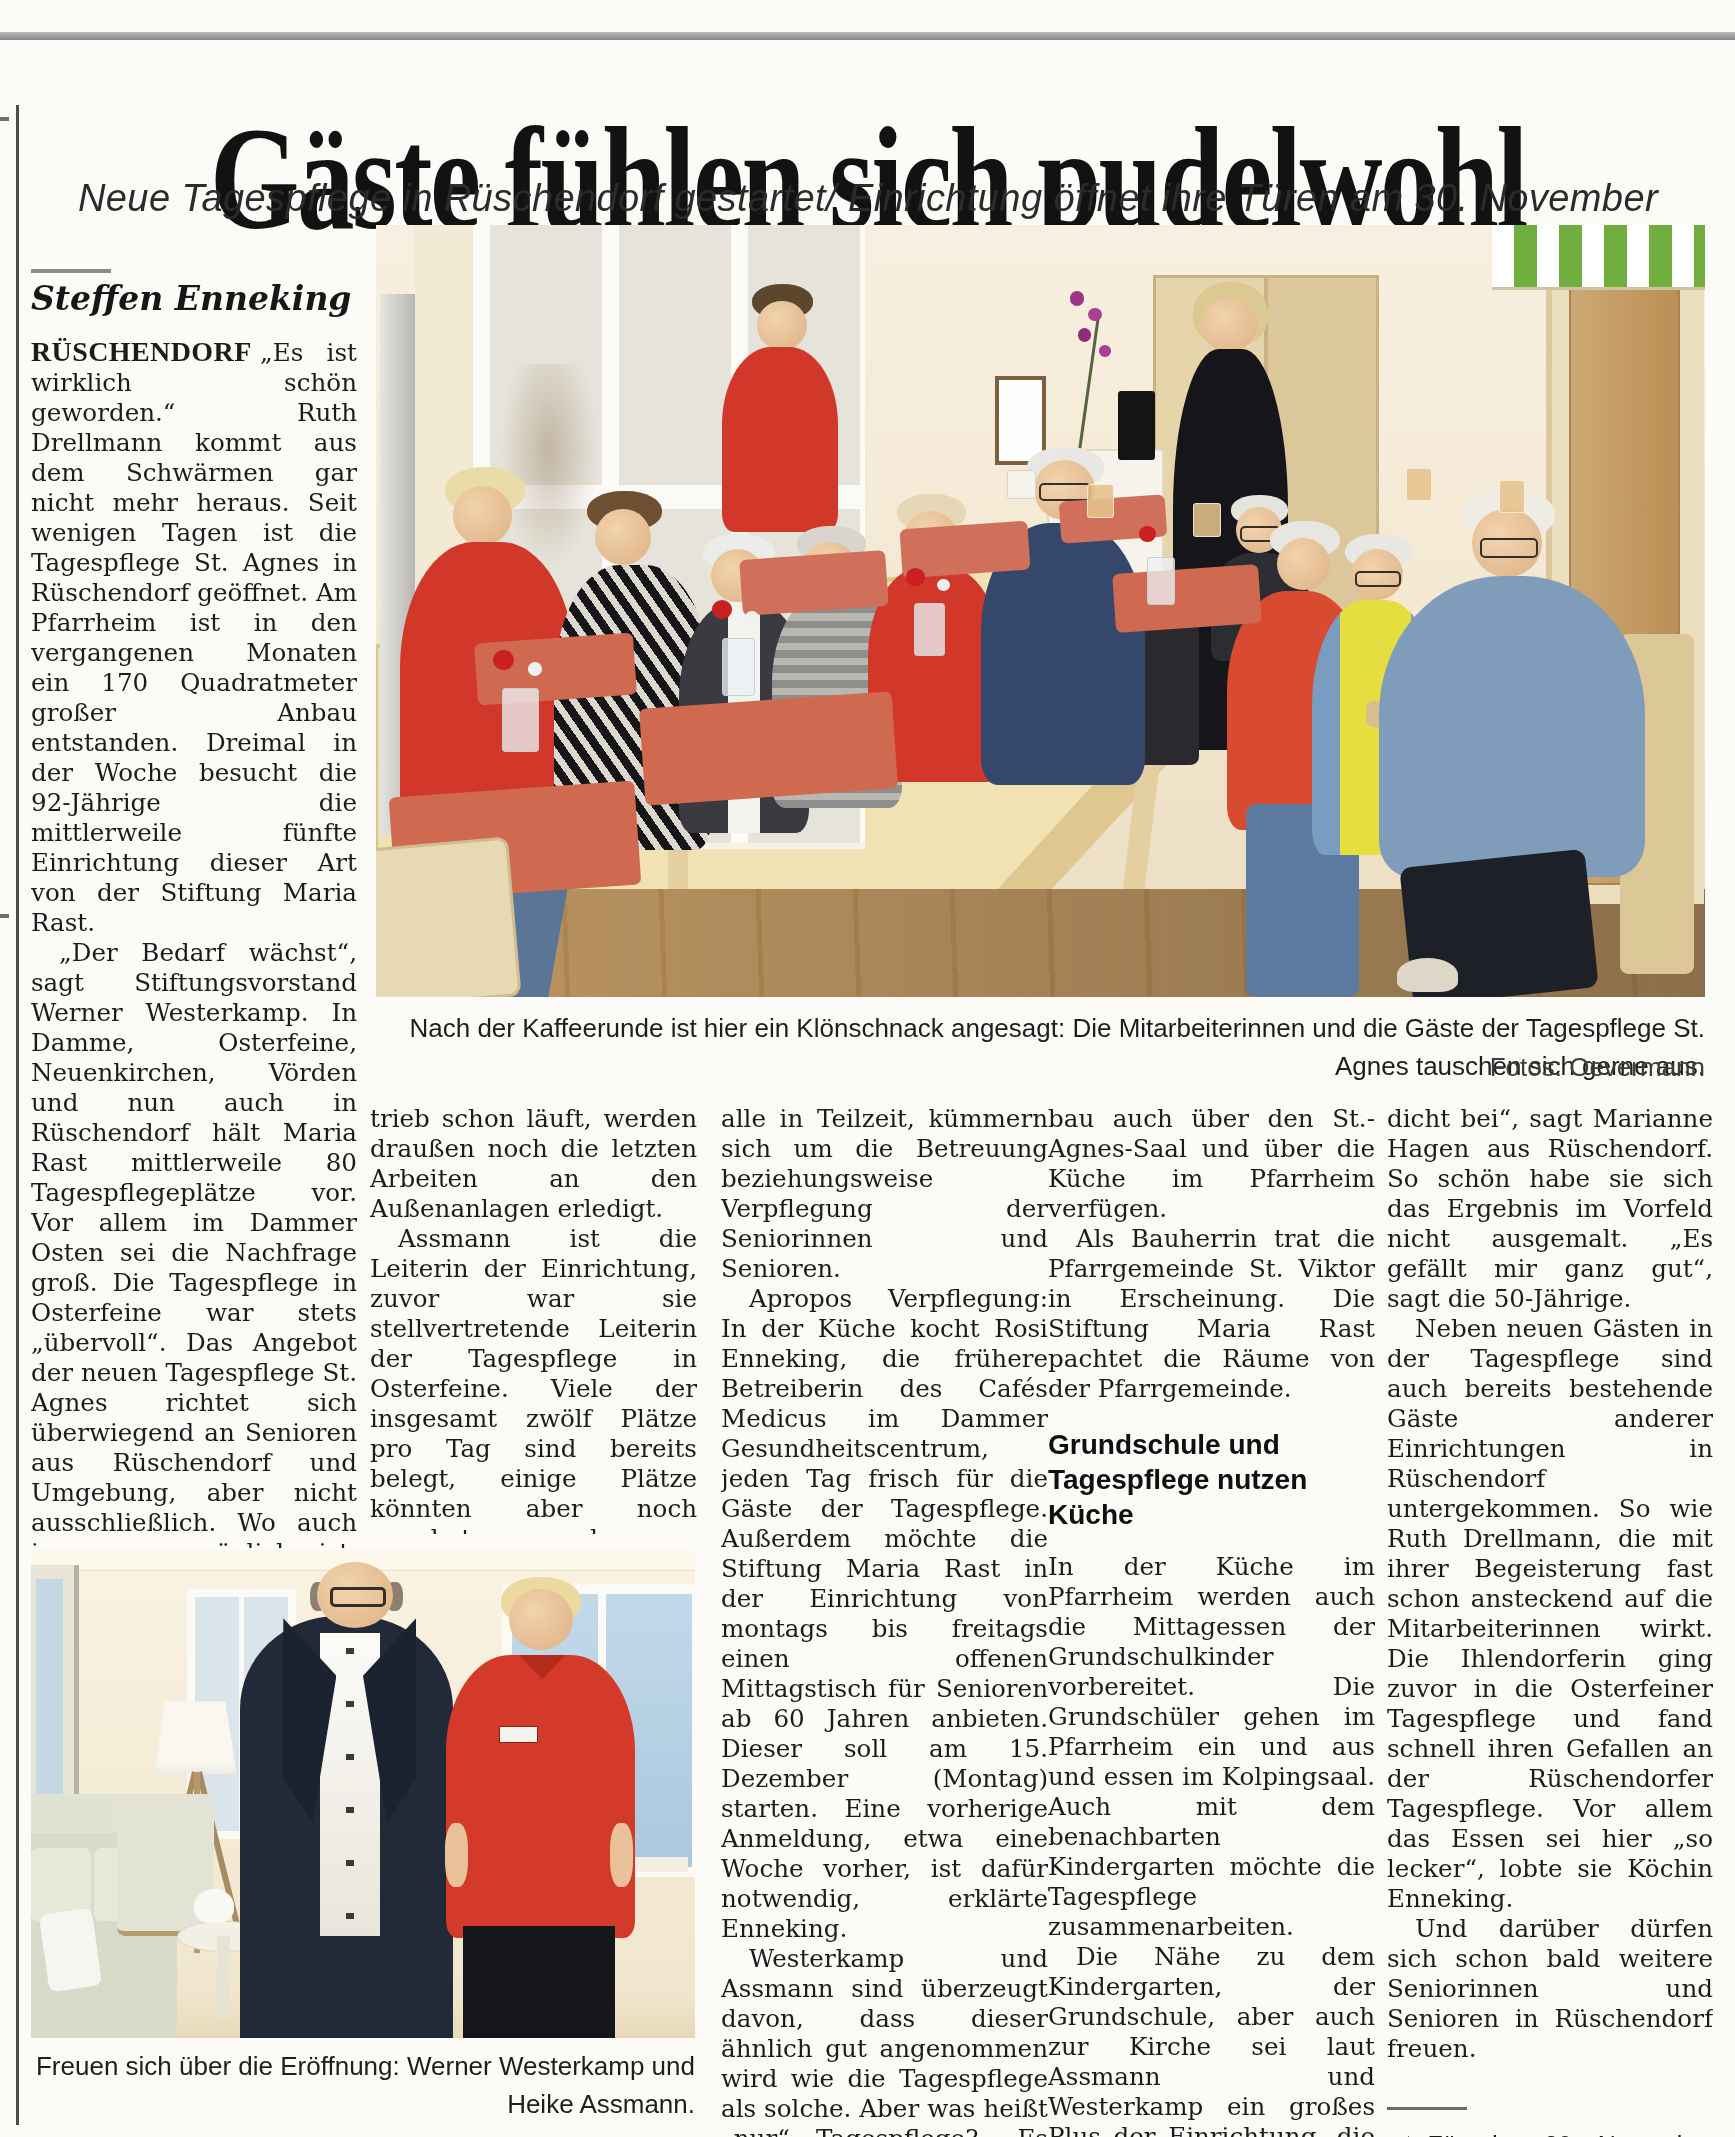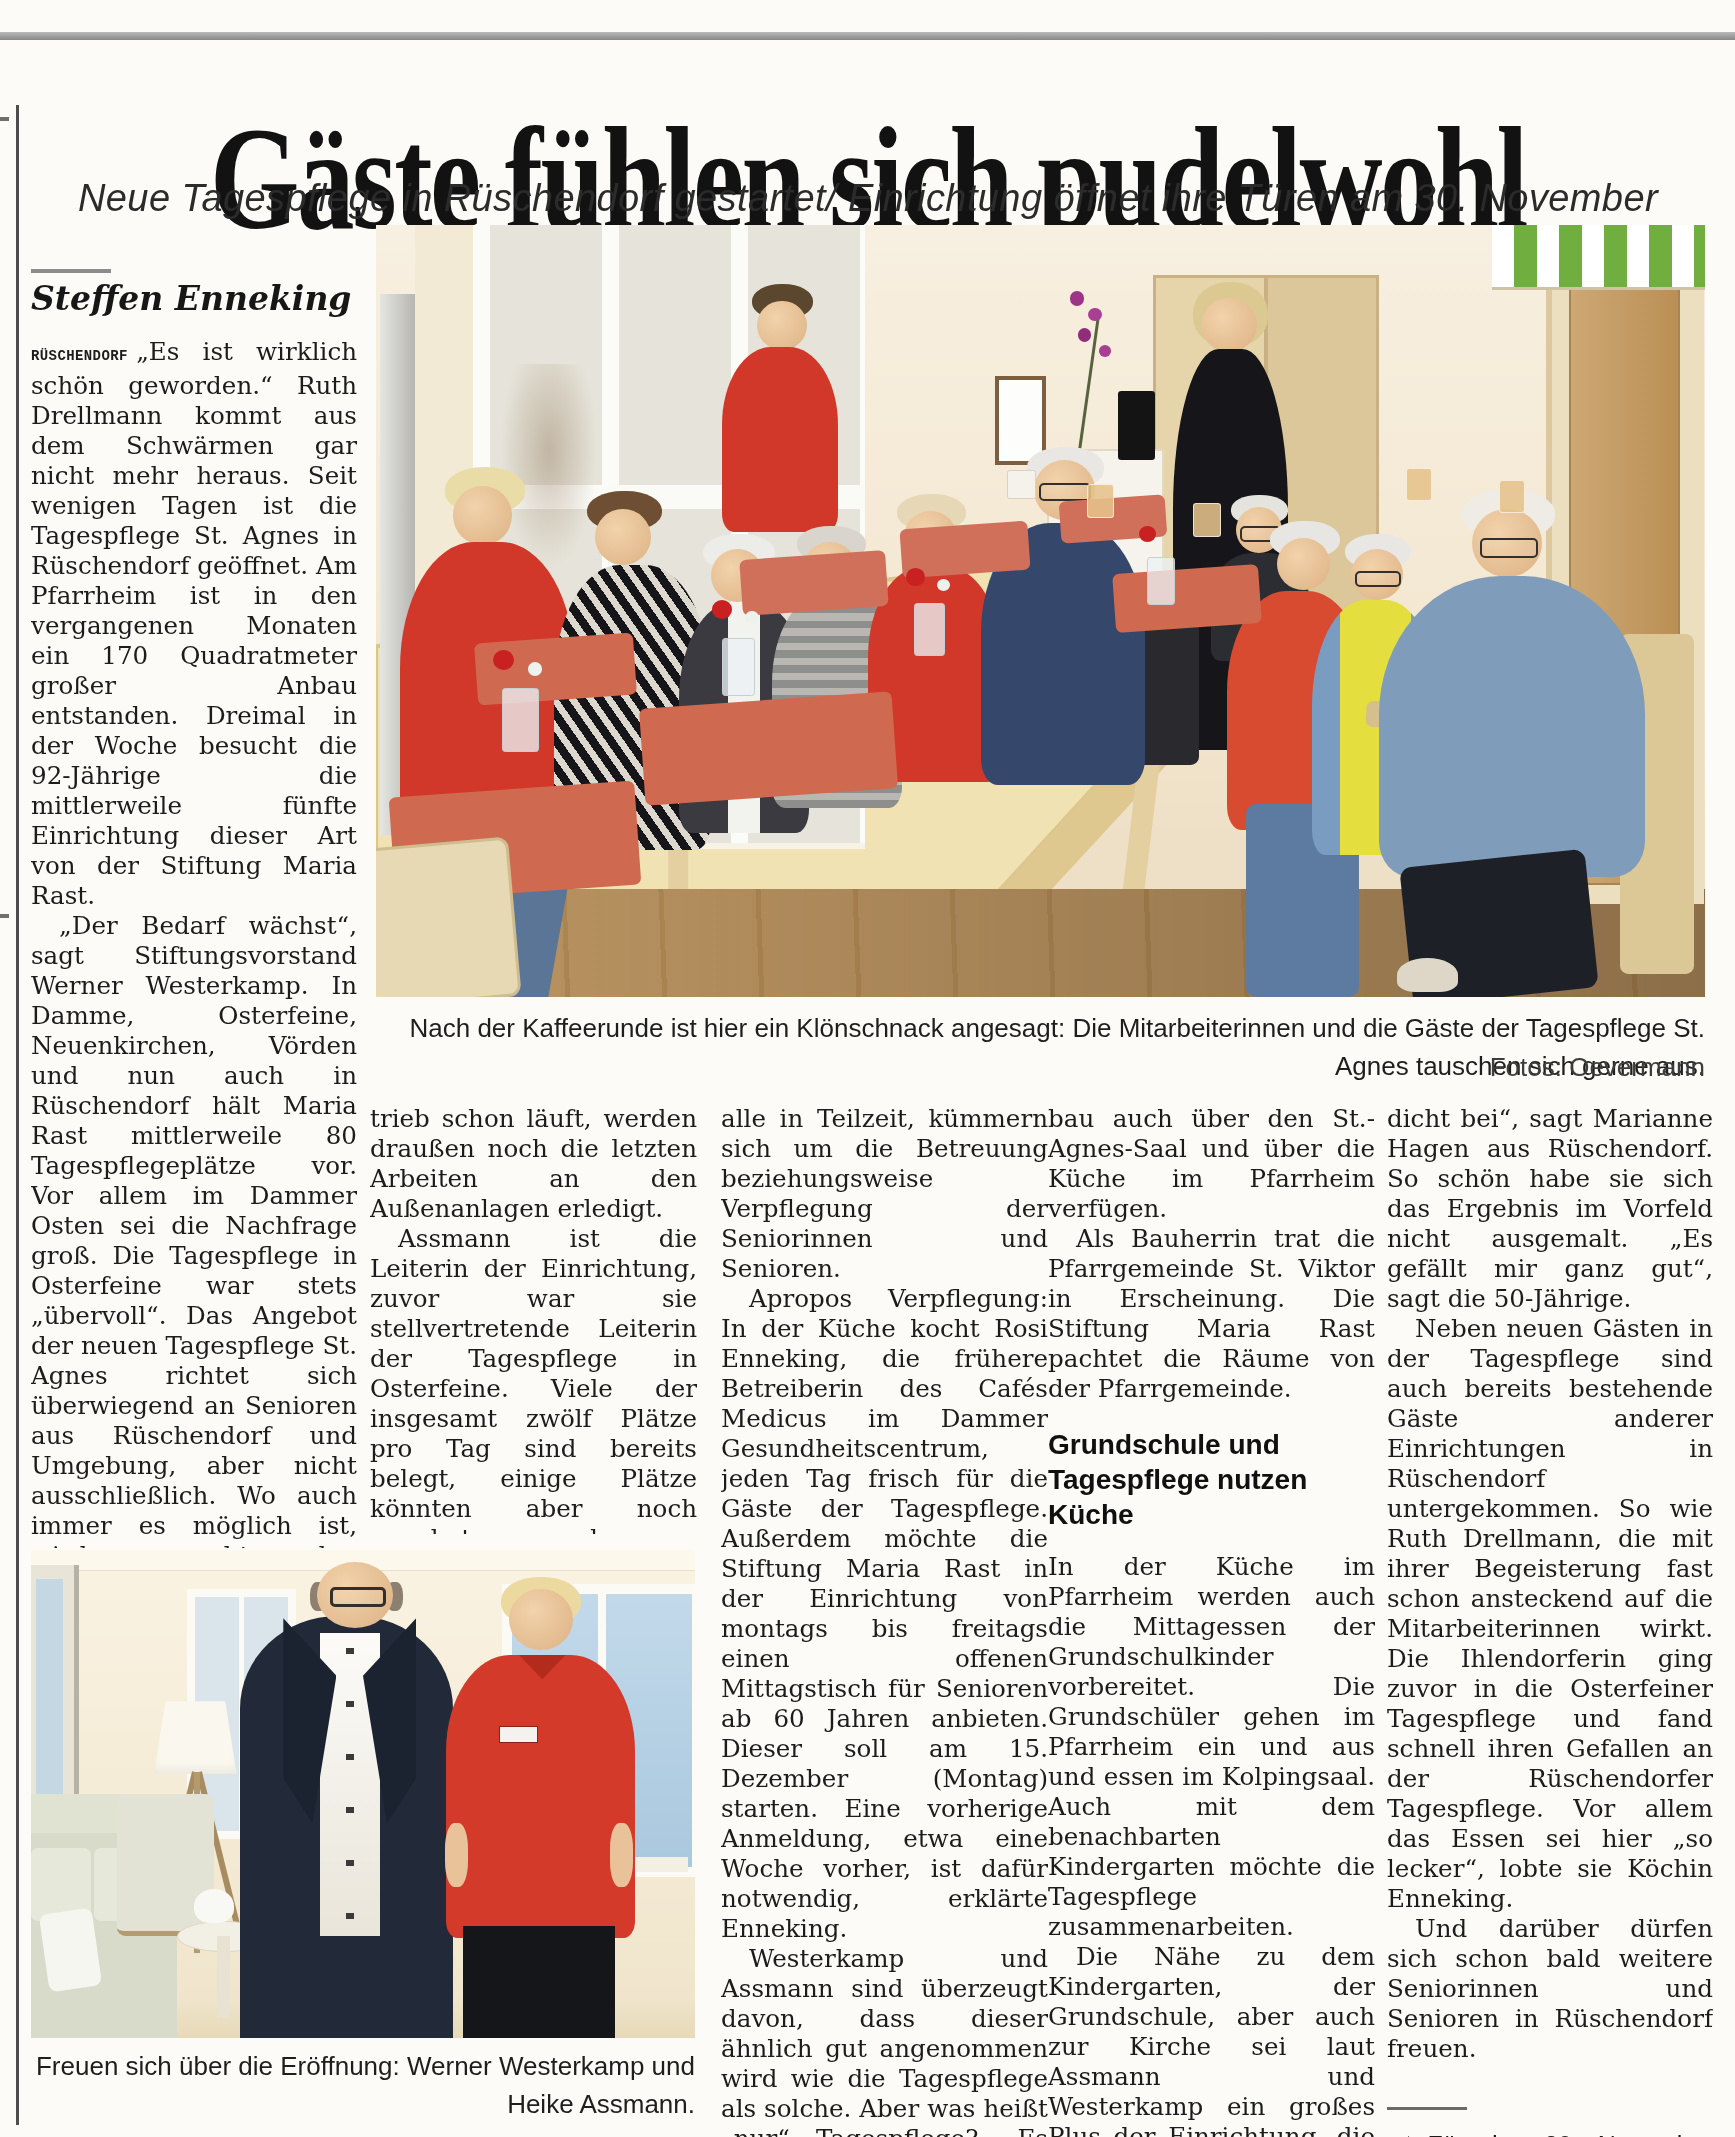--- a/index.html
+++ b/index.html
@@ -26,21 +26,21 @@
   .byline-rule{left:31px;top:269px;width:80px;height:4.2px;background:#8c8c8c;}
   .byline{left:31px;top:279px;width:326px;
           font-family:"DejaVu Serif", serif;font-style:italic;font-weight:700;
           font-size:33px;color:#171717;}
 
   
   .col{position:absolute;font-size:24.6px;line-height:30px;text-align:justify;
        hyphens:none;-webkit-hyphens:none;}
   .col p{margin:0;}
   .col p.ind{text-indent:28px;}
-  .loc{font-family:Liberation Mono, monospace;font-weight:700;font-size:14px;
+  .loc{font-family:Liberation Serif, serif;font-weight:700;font-size:28px;
        letter-spacing:0.4px;margin-right:8.3px;}
   .col1{left:31px;top:337px;width:326px;height:1211px;overflow:hidden;}
   .col2{left:370px;top:1104px;width:327px;height:430px;overflow:hidden;}
   .col3{left:709px;top:1104px;width:327px;height:1034px;overflow:hidden;margin-left:12px;}
   .col4{left:1048px;top:1104px;width:327px;height:1034px;overflow:hidden;}
   .col5{left:1387px;top:1104px;width:326px;height:1034px;overflow:hidden;}
   .subhead2{font-family:"Liberation Sans", sans-serif;font-weight:700;
             font-size:28px;line-height:35px;color:#101010;margin:23.4px 0 20px;
             text-align:left;}
   .note{margin-top:43px;font-family:"Liberation Sans", sans-serif;

